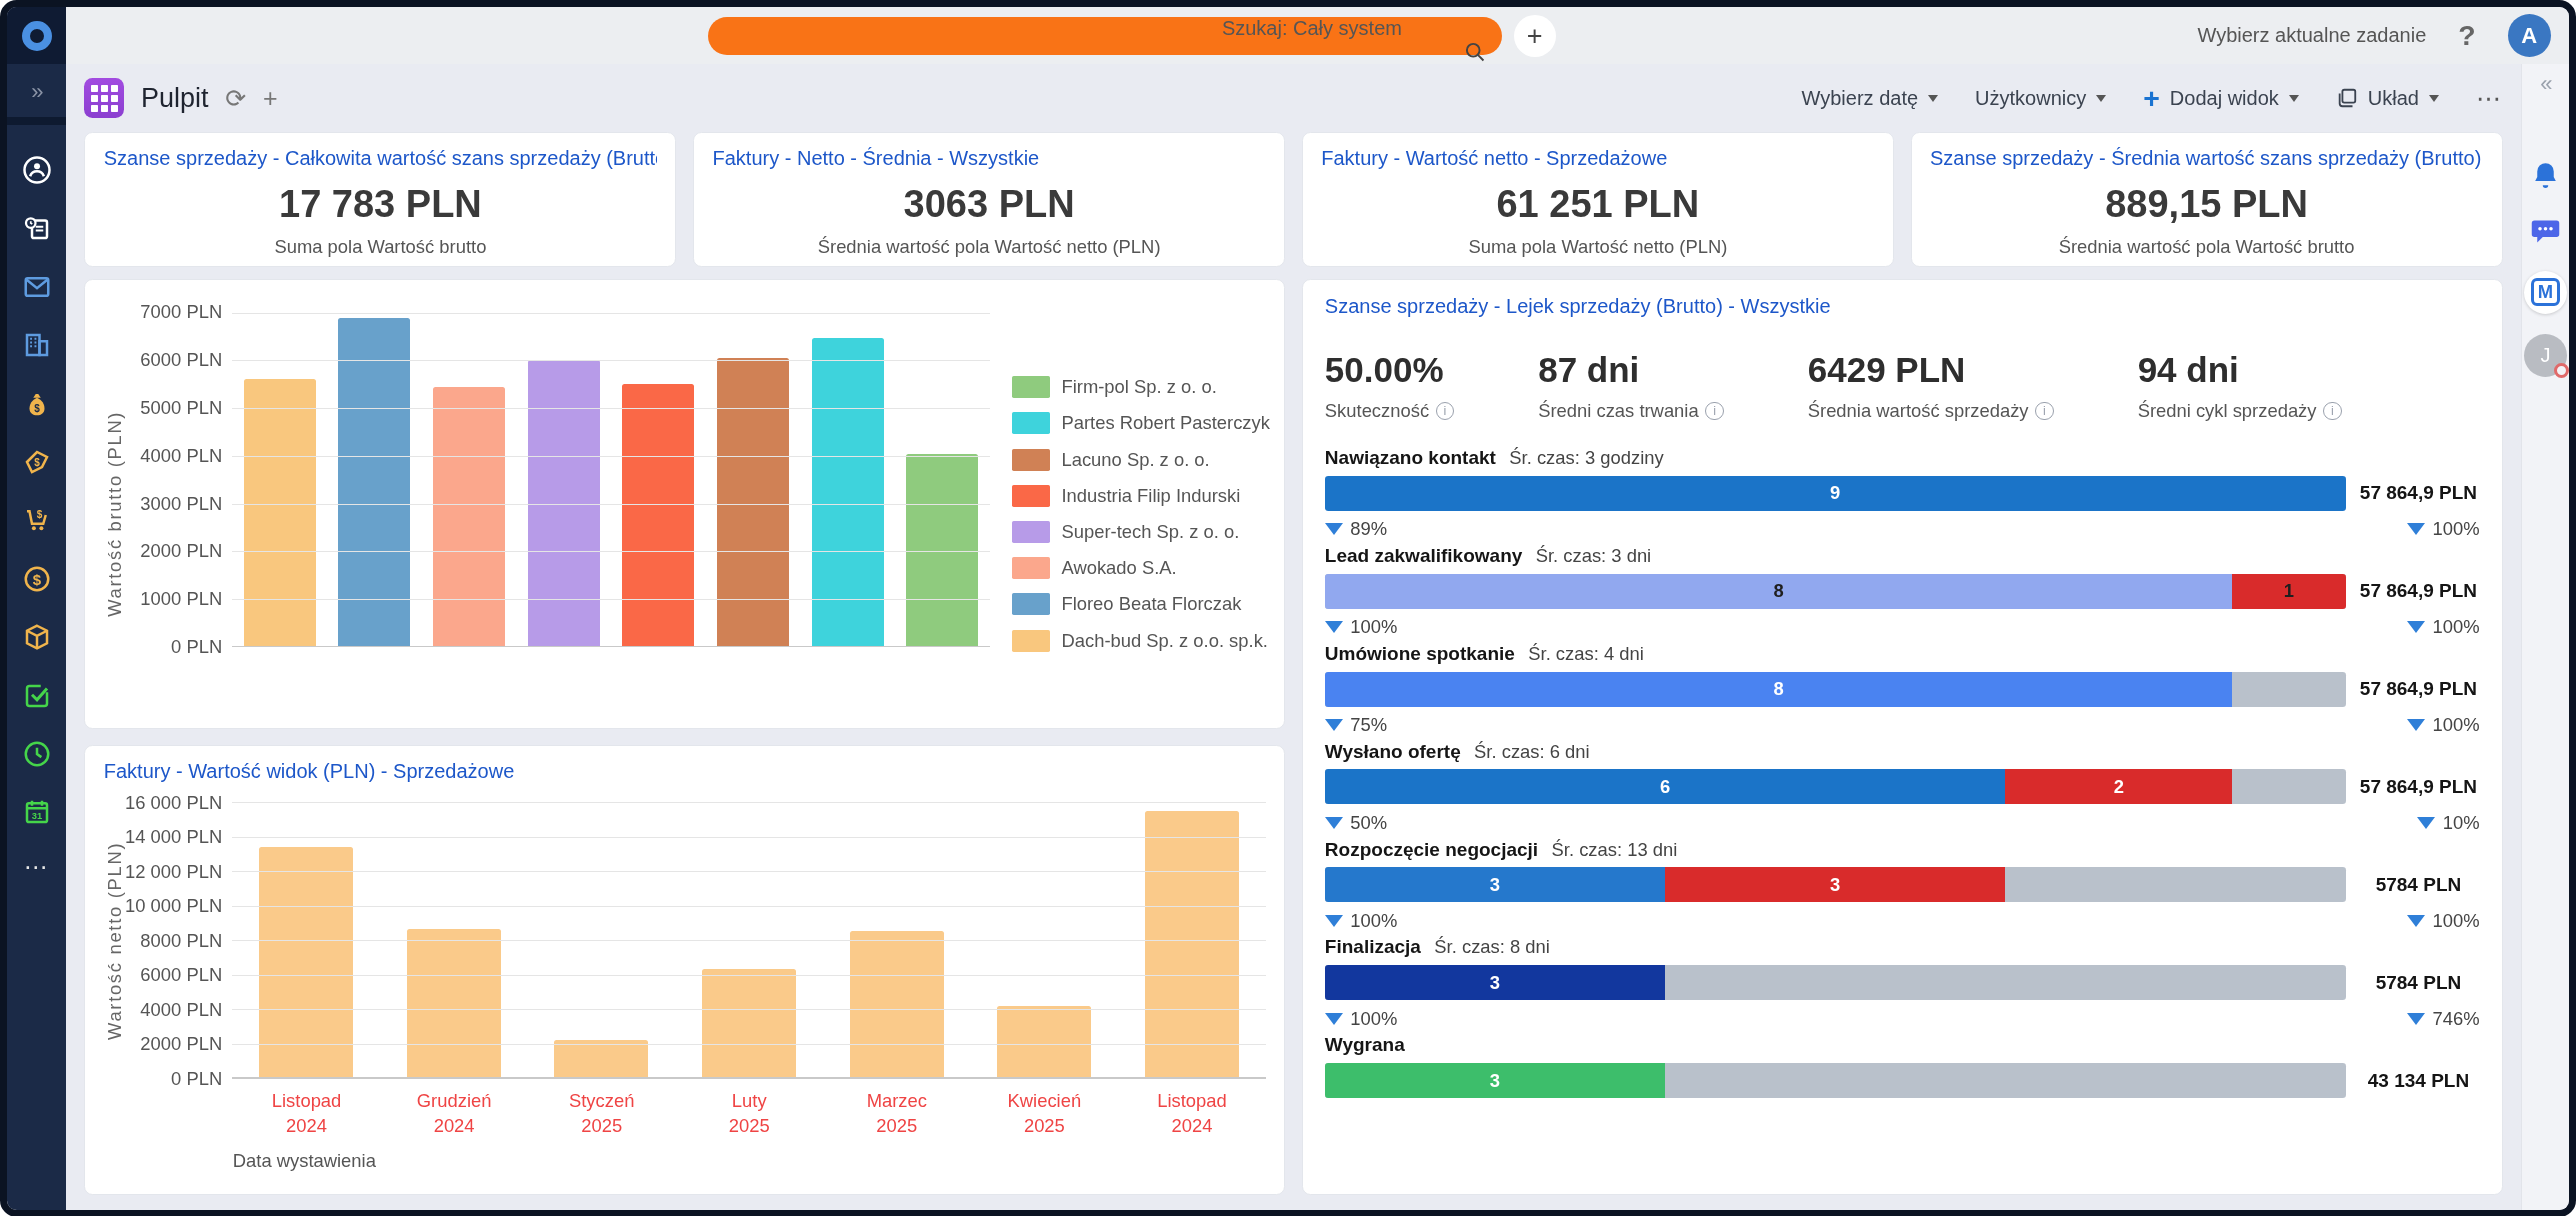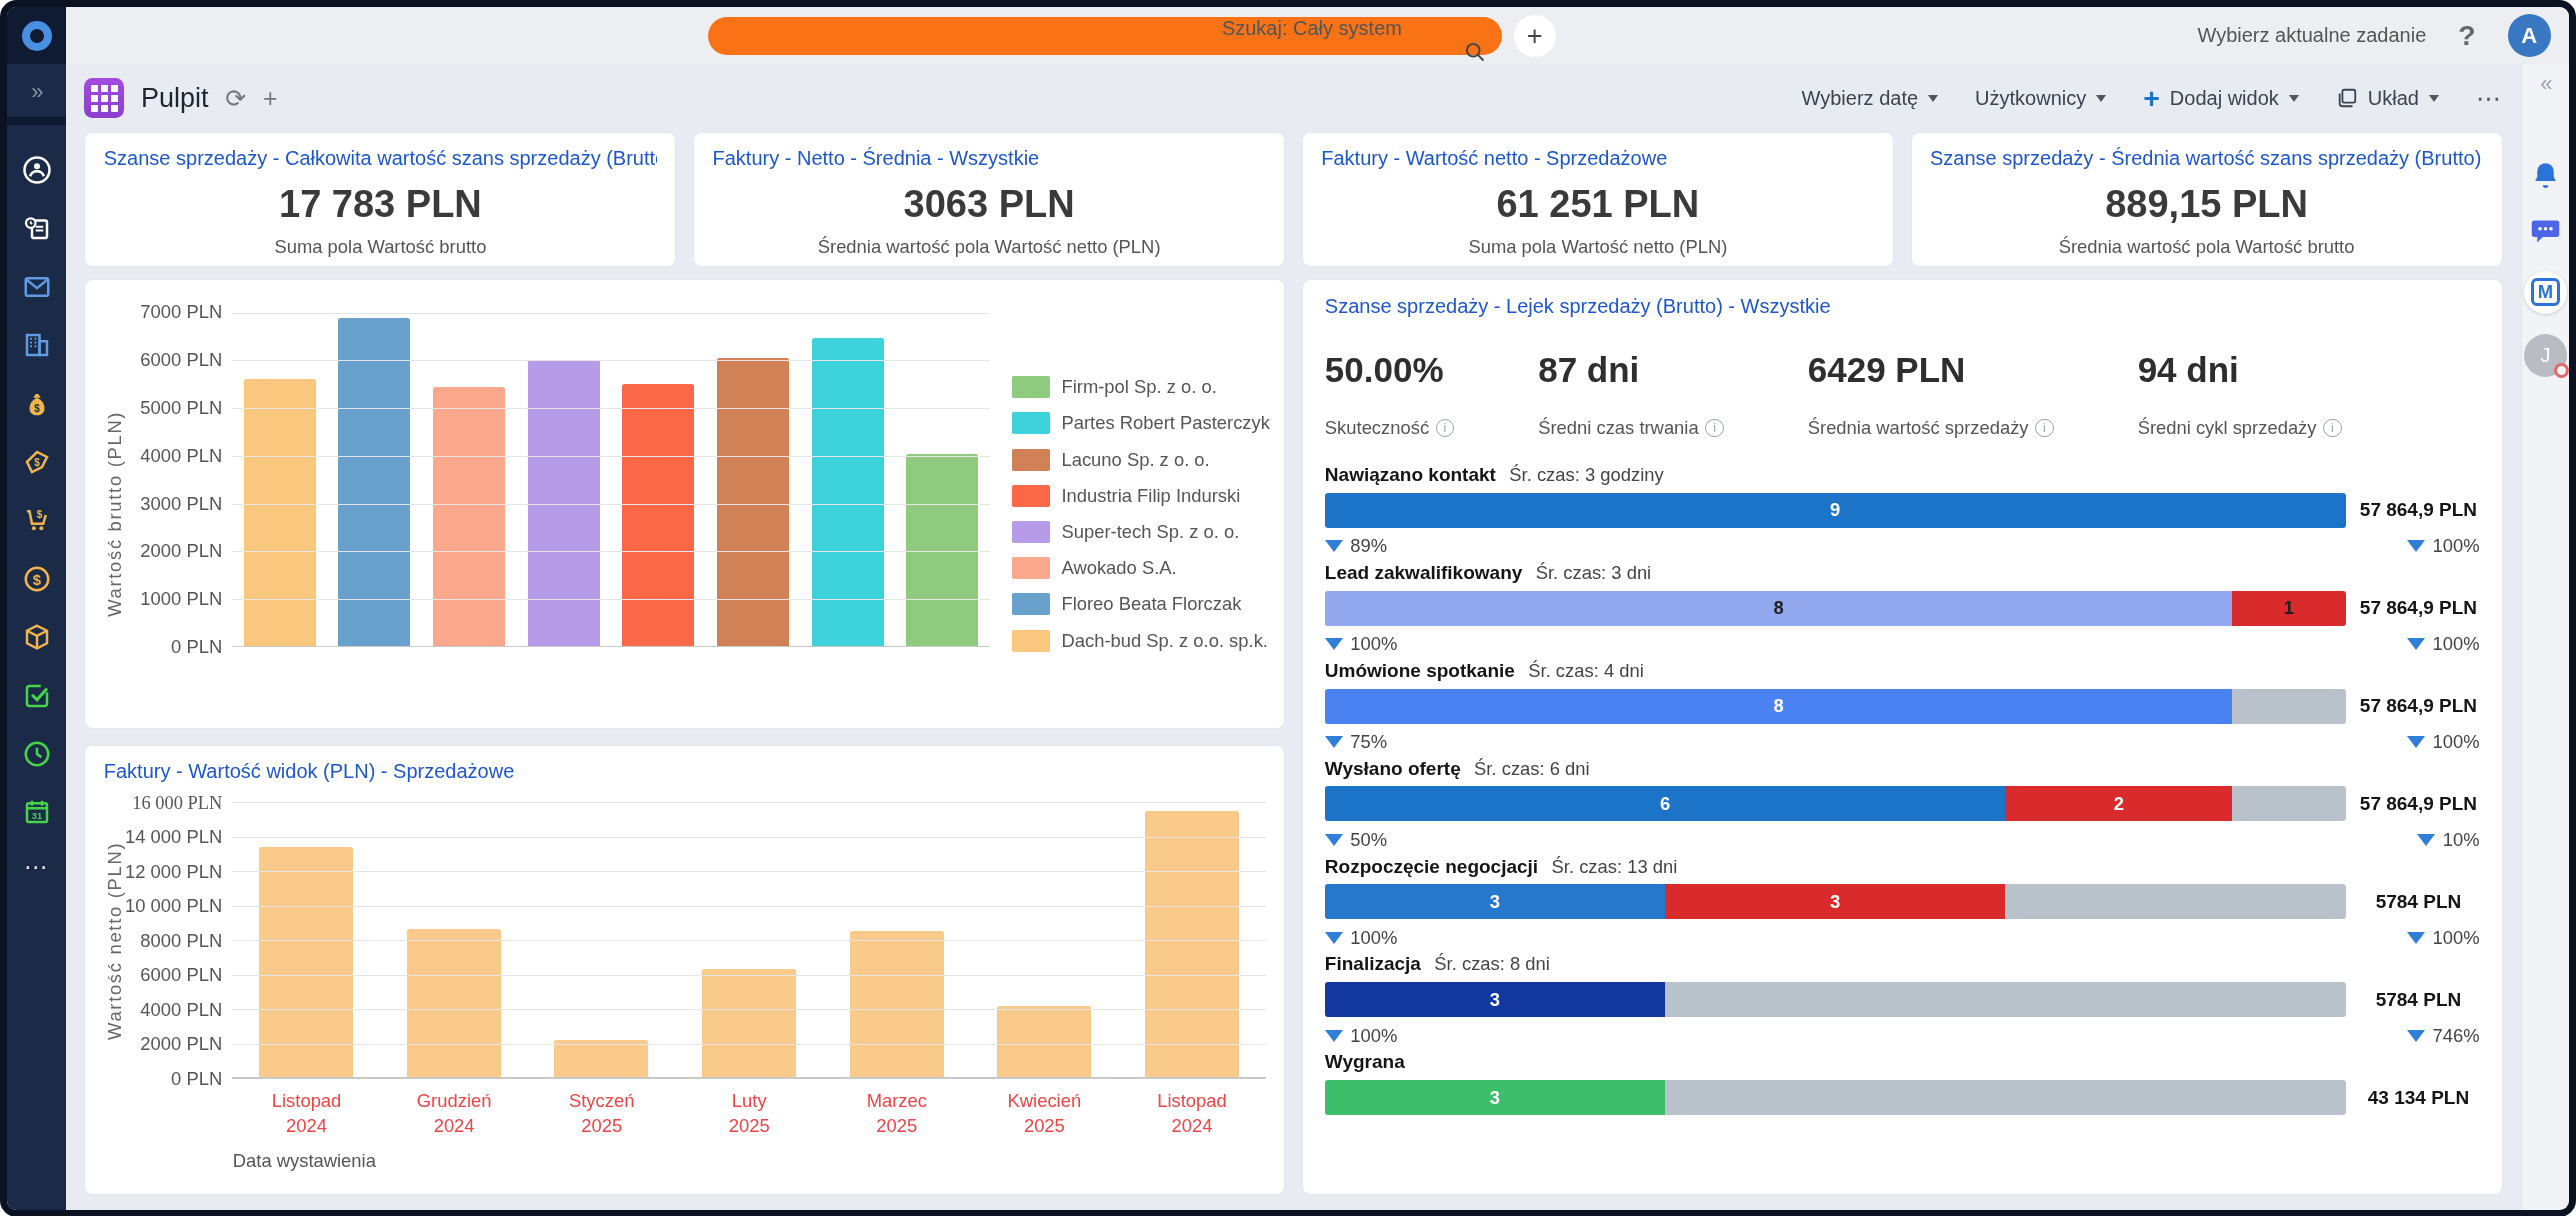--- a/index.html
+++ b/index.html
@@ -79,21 +79,21 @@
   .legend-label { font-size:18.4px; color:#555; white-space:nowrap; }
 
   .xlabels { display:flex; margin-left:129px; margin-top:10px; }
   .xlab { flex:1; text-align:center; font-size:18.4px; color:#ef4444; line-height:1.35; }
   .xaxis-title { text-align:left; font-size:18.4px; color:#555; margin-top:11.7px; margin-left:129px; }
 
   
   .funnel-card { padding:15px 22px; display:flex; flex-direction:column; overflow:hidden; }
   .f-kpis { display:flex; gap:84px; margin-top:32px; flex:none; }
   .f-kpi-value { font-size:35px; font-weight:bold; color:#2e2e2e; }
-  .f-kpi-label { display:flex; align-items:center; gap:6.7px; font-size:18.4px; color:#555; margin-top:27px; white-space:nowrap;justify-content:space-between; }
+  .f-kpi-label { display:flex; align-items:center; gap:6.7px; font-size:18.4px; color:#555; margin-top:10px; white-space:nowrap;justify-content:space-between; }
   .info-i { width:18.4px; height:18.4px; border-radius:50%; border:1.7px solid #9aa1ad; color:#9aa1ad; font-size:12.5px; display:inline-flex; align-items:center; justify-content:center; flex:none; }
   .f-stages { margin-top:25px; display:flex; flex-direction:column; }
   .stage-top { display:flex; align-items:baseline; gap:13.4px; margin-bottom:6.7px; }
   .stage-label { font-size:19px; font-weight:bold; color:#151515; }
   .stage-time { font-size:18.4px; color:#444; }
   .stage-mid { display:flex; align-items:center; }
   .track { flex:1; height:35px; background:#b9c1cb; border-radius:3.3px; overflow:hidden; display:flex; }
   .seg { height:100%; display:flex; align-items:center; justify-content:center; font-size:18.4px; font-weight:600; cursor:pointer; }
   .stage-value { width:134px; text-align:center; font-size:19px; font-weight:bold; color:#151515; padding-left:11.7px; white-space:nowrap; }
   .stage-bottom { display:flex; justify-content:space-between; align-items:center; margin-top:5.9px; min-height:25px; margin-bottom:3.3px; }
@@ -400,21 +400,21 @@
             <div class="ylab">Wartość netto (PLN)</div>
             <div class="yaxis" id="c2-yaxis" style="height:276px;">
                 <div class="ytick" style="bottom: -11px;">0 PLN</div>
                 <div class="ytick" style="bottom: 23.6px;">2000 PLN</div>
                 <div class="ytick" style="bottom: 58px;">4000 PLN</div>
                 <div class="ytick" style="bottom: 93px;">6000 PLN</div>
                 <div class="ytick" style="bottom: 127px;">8000 PLN</div>
                 <div class="ytick" style="bottom: 162px;">10 000 PLN</div>
                 <div class="ytick" style="bottom: 196px;">12 000 PLN</div>
                 <div class="ytick" style="bottom: 231px;">14 000 PLN</div>
-                <div class="ytick" style="bottom: 265px; font-family: Liberation Serif, serif;">16 000 PLN</div>
+                <div class="ytick" style="bottom: 265px;">16 000 PLN</div>
               </div>
             <div class="plot" id="c2-plot" style="height:276px;">
               <div class="slots" id="c2-bars">
                   <div class="slot">
                     <div class="bar" title="Listopad 2024" style="width: 94px; height: 232px; background: rgb(250, 202, 138);"></div>
                   </div>
                   <div class="slot">
                     <div class="bar" title="Grudzień 2024" style="width: 94px; height: 150px; background: rgb(250, 202, 138);"></div>
                   </div>
                   <div class="slot">

